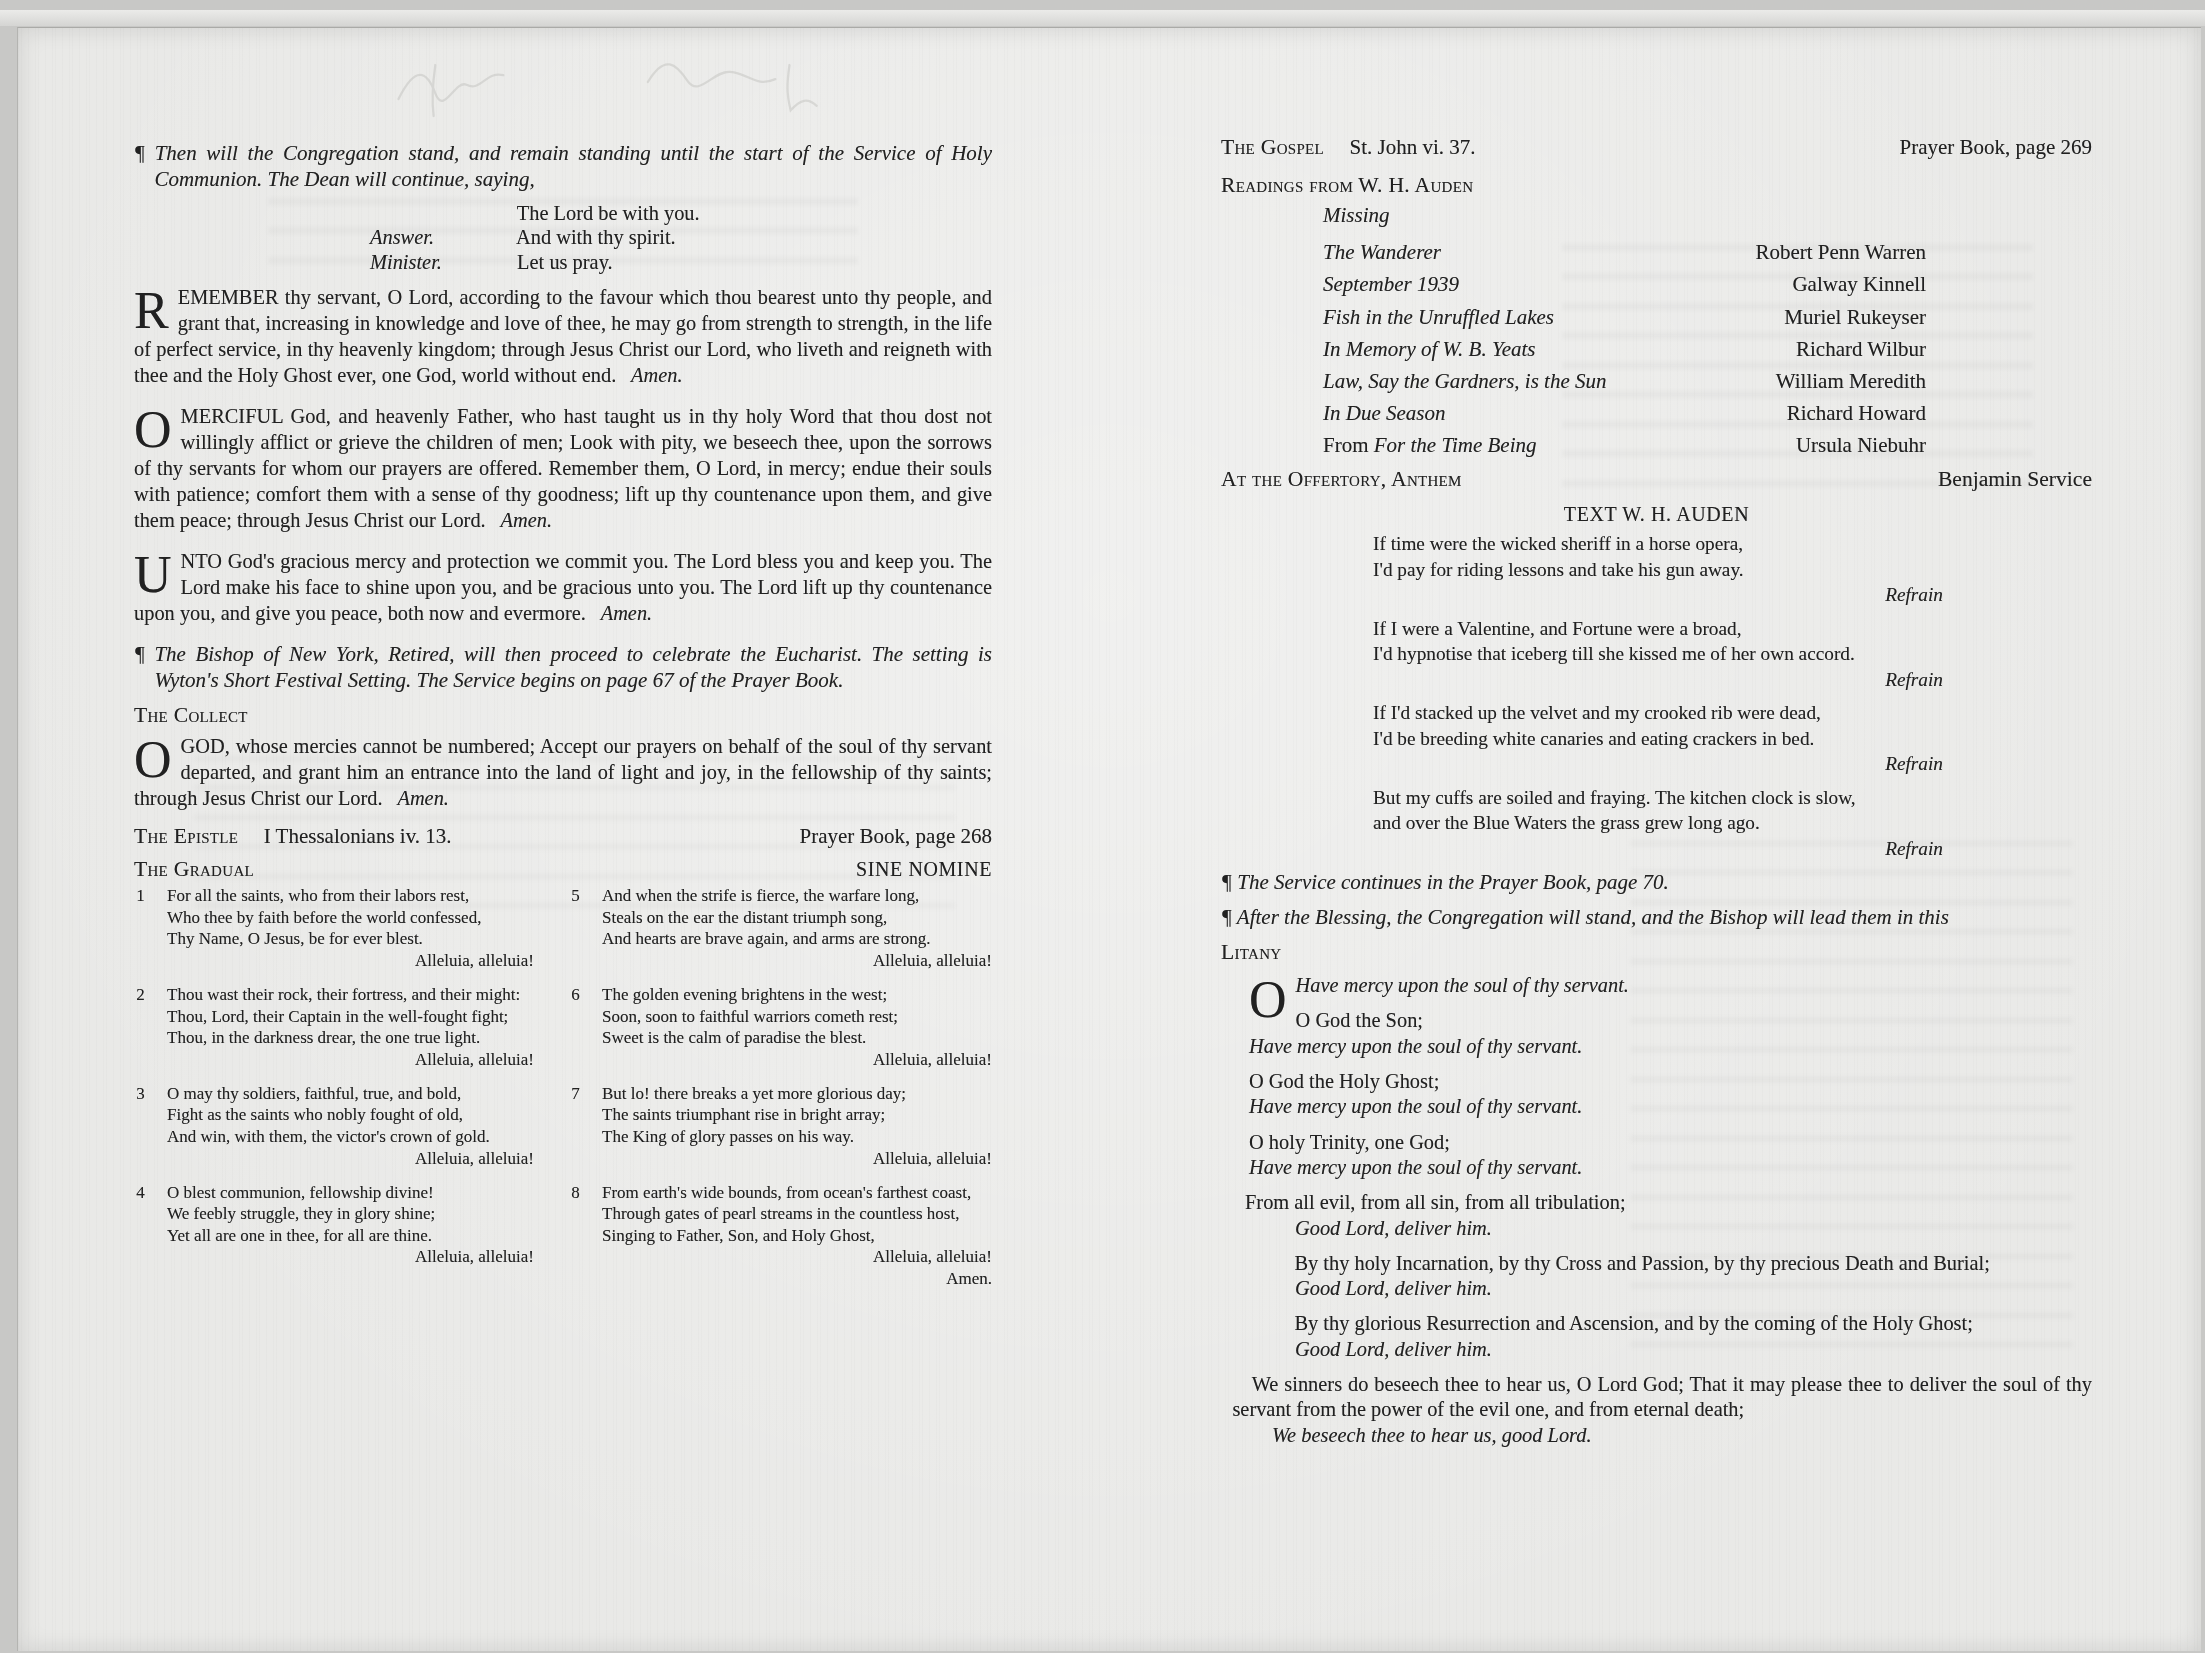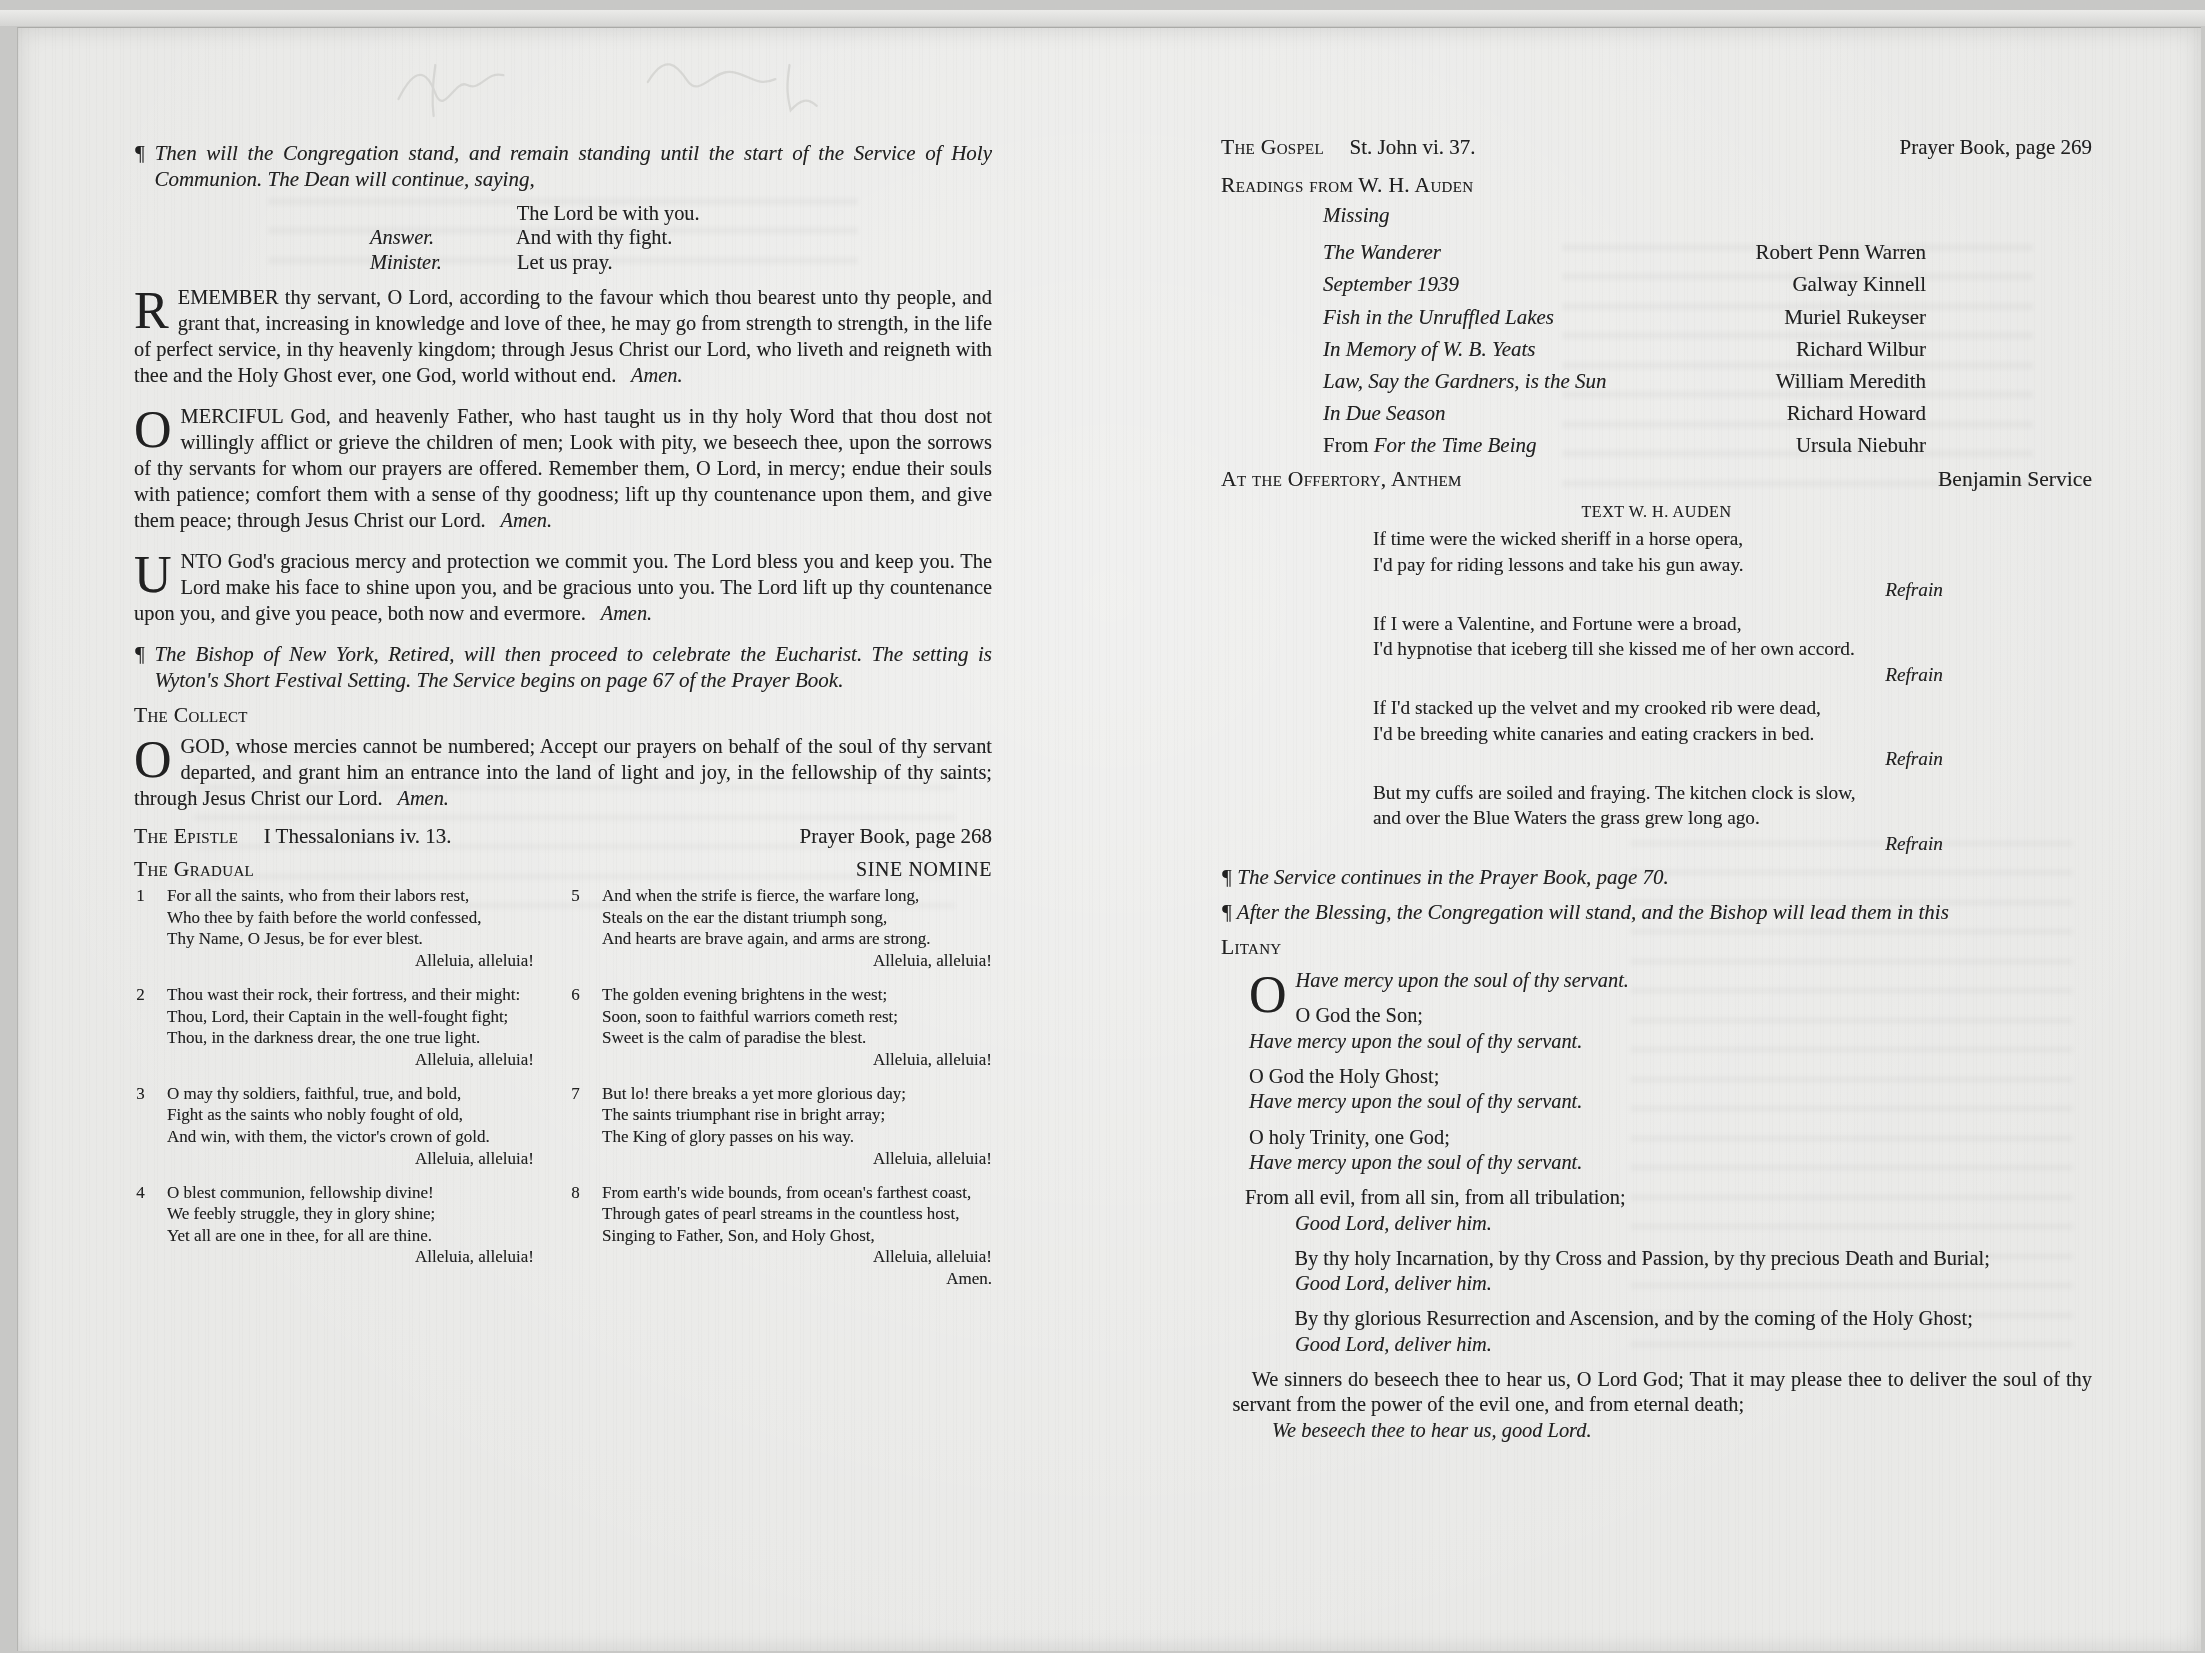--- a/index.html
+++ b/index.html
@@ -59,21 +59,21 @@
   .hline{text-align:justify;padding-left:29.5px;text-indent:-29.5px;}
   .refrain{text-align:right;}
   .hymn-amen{text-align:right;font-style:normal;}
 
   .reading-rows{margin:4.5px 0 8px 102px;}
   .reading-row{display:flex;justify-content:space-between;font-size:21px;line-height:26px;margin-bottom:6.2px;width:603px;}
   .reading-row .rtitle{font-style:italic;}
   .reading-row .rprefix{font-style:normal;}
   .reading-row.tight{margin-bottom:11px;}
   .offertory-row{display:flex;justify-content:space-between;align-items:center;font-size:21.6px;line-height:26px;margin:5.7px 0 10.2px 0;}
-  .anthem-texthead{text-align:center;font-size:16px;letter-spacing:0.6px;margin:3.4px 0 5.7px 0;}
+  .anthem-texthead{text-align:center;font-size:20px;letter-spacing:0.6px;margin:3.4px 0 5.7px 0;}
   .epigraph{font-style:italic;font-size:20px;line-height:25px;margin-left:309px;margin-bottom:9px;}
   .anthem-verse{margin-left:152px;width:570px;font-size:19.3px;line-height:25.5px;margin-bottom:8px;}
   .anthem-verse .aref{text-align:right;font-style:italic;}
 
   .lit-section{margin-top:3.4px;}
   .lit-item{font-size:20.4px;line-height:25.5px;margin-bottom:9.6px;}
   .lit-item .call{text-align:justify;}
   .lit-item.short .call,.lit-item.short .resp{margin-left:28px;}
   .lit-item.plain .call{margin-left:24px;}
   .lit-item.plain .resp{margin-left:74px;}
@@ -109,21 +109,21 @@
 
     <p class="rubric">¶ Then will the Congregation stand, and remain standing until the start of the Service of Holy Communion. The Dean will continue, saying,</p>
 
     <div class="versicles">
       <div class="vrow">
         <span class="spk"></span>
         <span>The Lord be with you.</span>
       </div>
       <div class="vrow">
         <span class="spk">Answer.</span>
-        <span>And with thy fight.</span>
+        <span>And with thy spirit.</span>
       </div>
       <div class="vrow">
         <span class="spk">Minister.</span>
         <span>Let us pray.</span>
       </div>
     </div>
 
     <p class="prayer">
       <span class="dc">R</span><span>EMEMBER thy servant, O Lord, according to the favour which thou bearest unto thy people, and grant that, increasing in knowledge and love of thee, he may go from strength to strength, in the life of perfect service, in thy heavenly kingdom; through Jesus Christ our Lord, who liveth and reigneth with thee and the Holy Ghost ever, one God, world without end.</span><span class="amen">Amen.</span>
     </p>

